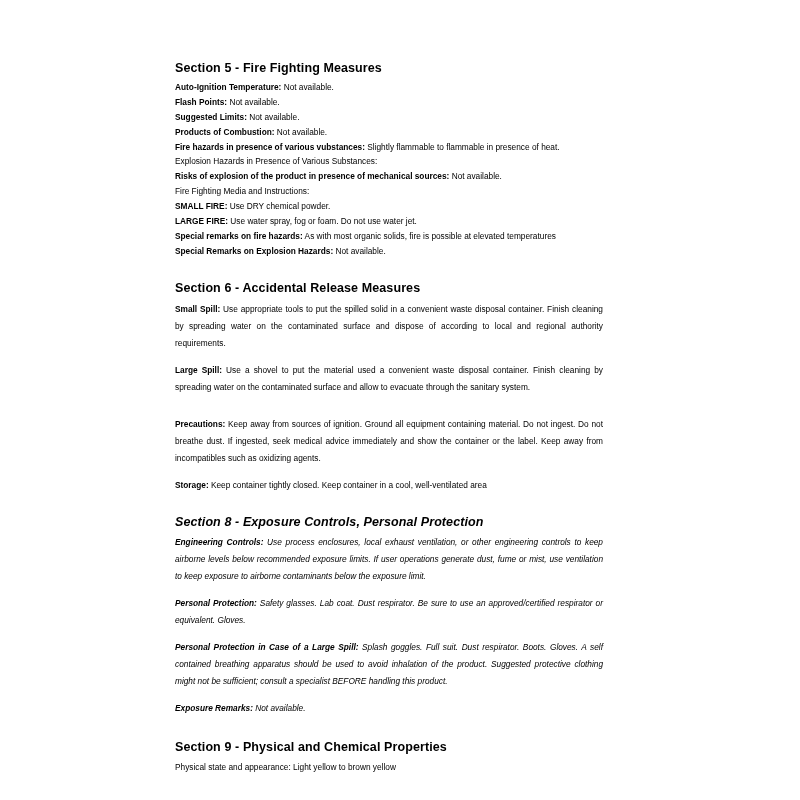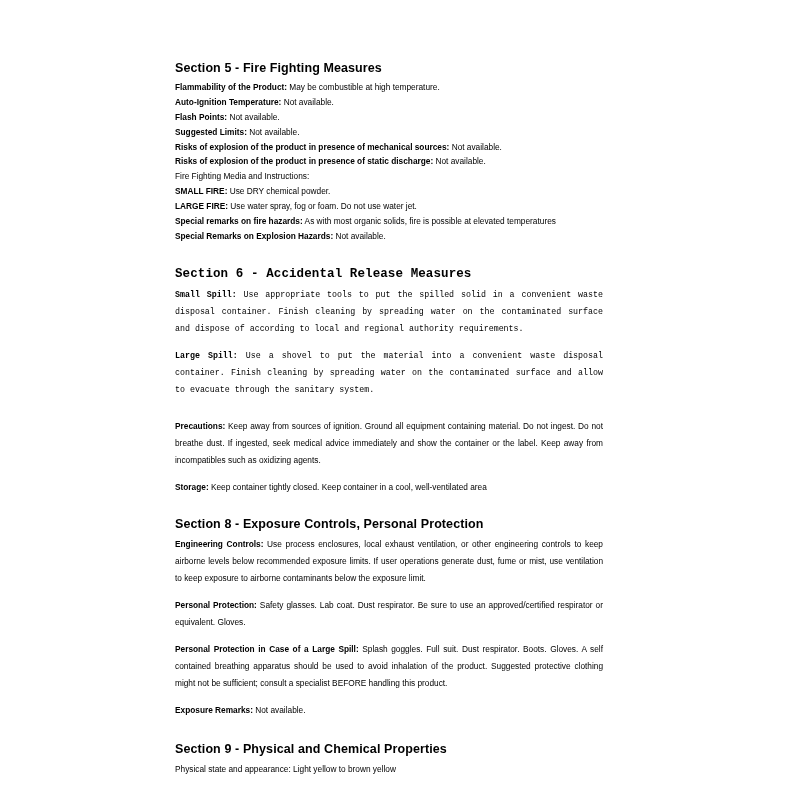--- a/index.html
+++ b/index.html
@@ -48,52 +48,53 @@
   }
   .para:last-child {
     margin-bottom: 0;
   }
   .lbl {
     font-weight: bold;
   }
   .sec5 .line {
     line-height: 1.79;
   }
-  .sec6 { margin-top: 22px; font-family: Liberation Mono, monospace; }
+  .sec6 { margin-top: 22px; }
   .sec7 { margin-top: 20px; }
-  .sec8 { margin-top: 20px; }
+  .sec8 { margin-top: 20px; font-style: italic; }
   .sec9 { margin-top: 22px; }
   .sec9 .line { line-height: 1.95; }
 </style>
 </head>
 <body>
 
 <div class="page">
   <div class="doc">
 
     <div class="section sec5">
       <h2 class="section-heading">Section 5 - Fire Fighting Measures</h2>
 
-      <p class="line"><span class="lbl">Flammability of the Product:</span><span> May be combustible at high temperature.</span></p>
       <p class="line"><span class="lbl">Auto-Ignition Temperature:</span><span> Not available.</span></p>
       <p class="line"><span class="lbl">Flash Points:</span><span> Not available.</span></p>
       <p class="line"><span class="lbl">Suggested Limits:</span><span> Not available.</span></p>
+      <p class="line"><span class="lbl">Products of Combustion:</span><span> Not available.</span></p>
+      <p class="line"><span class="lbl">Fire hazards in presence of various vubstances:</span><span> Slightly flammable to flammable in presence of heat.</span></p>
+      <p class="line"><span class="lbl"></span><span>Explosion Hazards in Presence of Various Substances:</span></p>
       <p class="line"><span class="lbl">Risks of explosion of the product in presence of mechanical sources:</span><span> Not available.</span></p>
-      <p class="line"><span class="lbl">Risks of explosion of the product in presence of static discharge:</span><span> Not available.</span></p>
       <p class="line"><span class="lbl"></span><span>Fire Fighting Media and Instructions:</span></p>
       <p class="line"><span class="lbl">SMALL FIRE:</span><span> Use DRY chemical powder.</span></p>
       <p class="line"><span class="lbl">LARGE FIRE:</span><span> Use water spray, fog or foam. Do not use water jet.</span></p>
       <p class="line"><span class="lbl">Special remarks on fire hazards:</span><span> As with most organic solids, fire is possible at elevated temperatures</span></p>
       <p class="line"><span class="lbl">Special Remarks on Explosion Hazards:</span><span> Not available.</span></p>
     </div>
 
     <div class="section sec6">
       <h2 class="section-heading">Section 6 - Accidental Release Measures</h2>
       <p class="para"><span class="lbl">Small Spill:</span><span> Use appropriate tools to put the spilled solid in a convenient waste disposal container. Finish cleaning by spreading water on the contaminated surface and dispose of according to local and regional authority requirements.</span></p>
-      <p class="para"><span class="lbl">Large Spill:</span><span> Use a shovel to put the material into a convenient waste disposal container. Finish cleaning by spreading water on the contaminated surface and allow to evacuate through the sanitary system.</span></p>
+      <p class="para"><span class="lbl">Large Spill:</span><span> Use a shovel to put the material used a convenient waste disposal container. Finish cleaning by spreading water on the contaminated surface and allow to evacuate through the sanitary system.</span></p>
     </div>
 
     <div class="section sec7">
       <p class="para"><span class="lbl">Precautions:</span><span> Keep away from sources of ignition. Ground all equipment containing material. Do not ingest. Do not breathe dust. If ingested, seek medical advice immediately and show the container or the label. Keep away from incompatibles such as oxidizing agents.</span></p>
       <p class="para"><span class="lbl">Storage:</span><span> Keep container tightly closed. Keep container in a cool, well-ventilated area</span></p>
     </div>
 
     <div class="section sec8">
       <h2 class="section-heading">Section 8 - Exposure Controls, Personal Protection</h2>
       <p class="para"><span class="lbl">Engineering Controls:</span><span> Use process enclosures, local exhaust ventilation, or other engineering controls to keep airborne levels below recommended exposure limits. If user operations generate dust, fume or mist, use ventilation to keep exposure to airborne contaminants below the exposure limit.</span></p>

